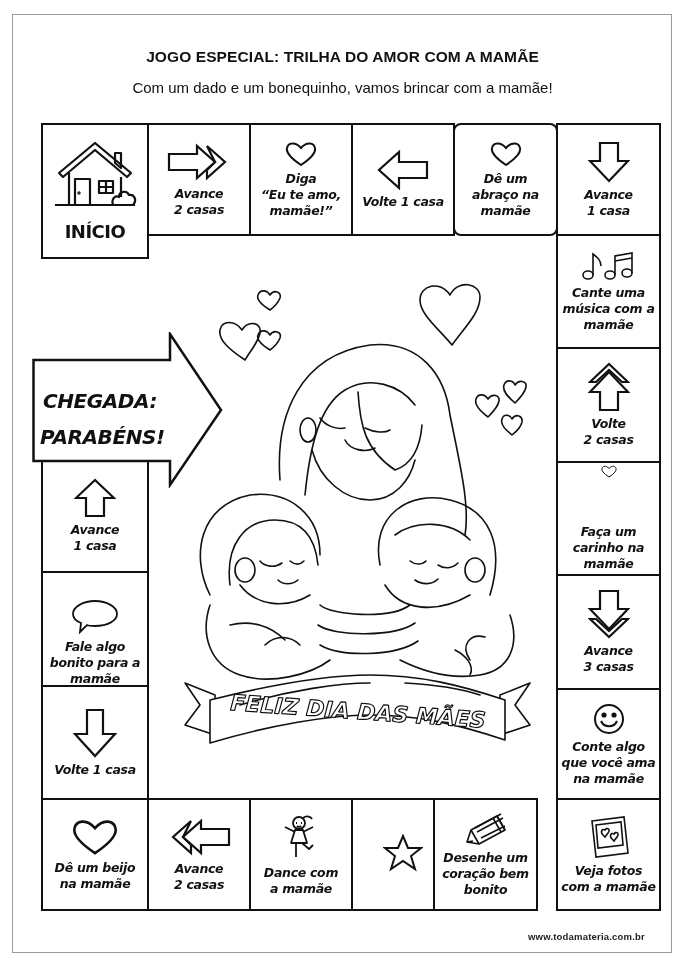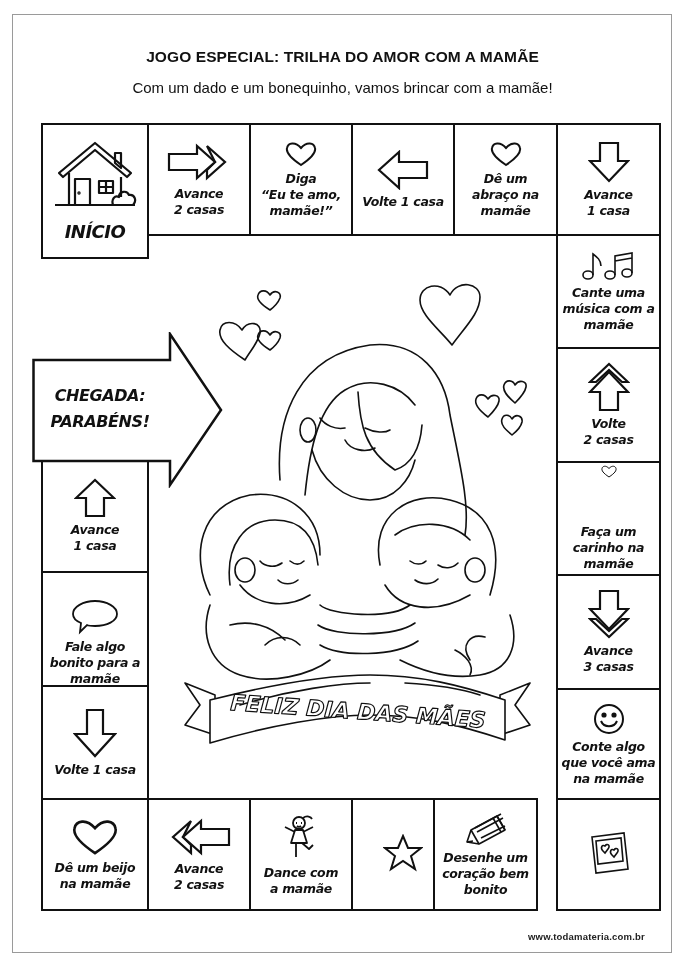--- a/index.html
+++ b/index.html
@@ -4,23 +4,23 @@
 <style>
   * { box-sizing: border-box; margin: 0; padding: 0; }
   html, body { width: 685px; height: 967px; background: #ffffff; overflow: hidden; }
   body { position: relative; font-family: "DejaVu Sans", sans-serif; color: #111; }
   .page-frame { position: absolute; left: 12px; top: 14px; width: 660px; height: 939px; border: 1.5px solid #9a9a9a; }
   .title { position: absolute; left: 0; width: 685px; top: 48px; text-align: center; font-family: "Liberation Sans", sans-serif; font-size: 15.5px; font-weight: 600; letter-spacing: 0.1px; color: #111; }
   .subtitle { position: absolute; left: 0; width: 685px; top: 79px; text-align: center; font-family: "Liberation Sans", sans-serif; font-size: 15px; color: #111; }
   .cell { position: absolute; border: 2.5px solid #111; background: #fff; display: flex; flex-direction: column; align-items: center; justify-content: center; text-align: center; padding: 2px 3px; margin-left: 8px; }
   .cell .icon { display: block; margin-bottom: 4px; }
   .cell .label { font-family: "DejaVu Sans", sans-serif; font-weight: bold; font-style: italic; font-size: 12.5px; line-height: 16px; color: #111; white-space: pre-line; letter-spacing: -0.3px; }
-  .start-label { font-family: "DejaVu Sans", sans-serif; font-weight: bold; font-style: italic; font-size: 18px; letter-spacing: -0.5px; color: #111; margin-top: 10px; }
+  .start-label { font-family: "DejaVu Sans", sans-serif; font-weight: bold; font-size: 18px; letter-spacing: -0.5px; color: #111; margin-top: 10px; }
   .finish-arrow { position: absolute; left: 32px; top: 332px; }
-  .finish-text { position: absolute; left: 40px; top: 383px; width: 120px; text-align: center; font-family: "DejaVu Sans", sans-serif; font-weight: bold; font-style: italic; font-size: 16px; line-height: 26px; letter-spacing: -0.4px; white-space: pre-line; color: #111; }
+  .finish-text { position: absolute; left: 40px; top: 383px; width: 120px; text-align: center; font-family: "DejaVu Sans", sans-serif; font-weight: bold; font-style: italic; font-size: 20px; line-height: 36px; letter-spacing: -0.4px; white-space: pre-line; color: #111; }
   .illustration { position: absolute; left: 170px; top: 265px; width: 375px; height: 510px; }
   .footer { position: absolute; right: 40px; top: 931px; font-family: "Liberation Sans", sans-serif; font-size: 9.5px; font-weight: bold; color: #222; letter-spacing: 0.2px; }
 </style>
 </head>
 <body>
 
 <div class="page-frame"></div>
 
 <div class="title">JOGO ESPECIAL: TRILHA DO AMOR COM A MAMÃE</div>
 <div class="subtitle">Com um dado e um bonequinho, vamos brincar com a mamãe!</div>
@@ -58,21 +58,21 @@
 mamãe!”</div>
 </div>
 
 <div class="cell" style="left:343px; top:123px; width:104px; height:113px;">
   <svg class="icon" width="52" height="40" viewBox="0 0 52 40" fill="#fff" stroke="#111" stroke-width="2.2">
     <path d="M50 12 L22 12 L22 2 L2 20 L22 38 L22 28 L50 28 Z"></path>
   </svg>
   <div class="label">Volte 1 casa</div>
 </div>
 
-<div class="cell" style="left:445px; top:123px; width:105px; height:113px;">
+<div class="cell" style="left:445px; top:123px; width:105px; height:113px;border-radius:8px;">
   <svg class="icon" width="32" height="26" viewBox="0 0 32 26" fill="none" stroke="#111" stroke-width="2">
     <path d="M16 24 C4 16 1 11 2 7 C3 2 10 0 16 7 C22 0 29 2 30 7 C31 11 28 16 16 24 Z"></path>
   </svg>
   <div class="label">Dê um
 abraço na
 mamãe</div>
 </div>
 
 <div class="cell" style="left:548px; top:123px; width:105px; height:113px;">
   <svg class="icon" width="42" height="42" viewBox="0 0 42 42" fill="#fff" stroke="#111" stroke-width="2.2">
@@ -182,20 +182,22 @@
 bonito</div>
 </div>
 
 <div class="cell" style="left:548px; top:798px; width:105px; height:113px;">
   <svg class="icon" width="42" height="44" viewBox="0 0 42 44" fill="none" stroke="#111" stroke-width="1.6">
     <path d="M4 6 L36 2 L40 38 L8 42 Z"></path>
     <path d="M8 10 L33 7 L35 30 L10 33 Z"></path>
     <path d="M15 20 C12 17 14 13 17 15 C19 12 23 14 20 18 L17 22 Z"></path>
     <path d="M24 24 C21 21 23 17 26 19 C28 16 32 18 29 22 L26 26 Z"></path>
   </svg>
+  <div class="label">Veja fotos
+com a mamãe</div>
 </div>
 
 <div class="cell" style="left:33px; top:459px; width:108px; height:114px;">
   <svg class="icon" width="42" height="40" viewBox="0 0 42 40" fill="#fff" stroke="#111" stroke-width="2.2">
     <path d="M12 38 L30 38 L30 20 L40 20 L21 2 L2 20 L12 20 Z"></path>
   </svg>
   <div class="label">Avance
 1 casa</div>
 </div>
 

